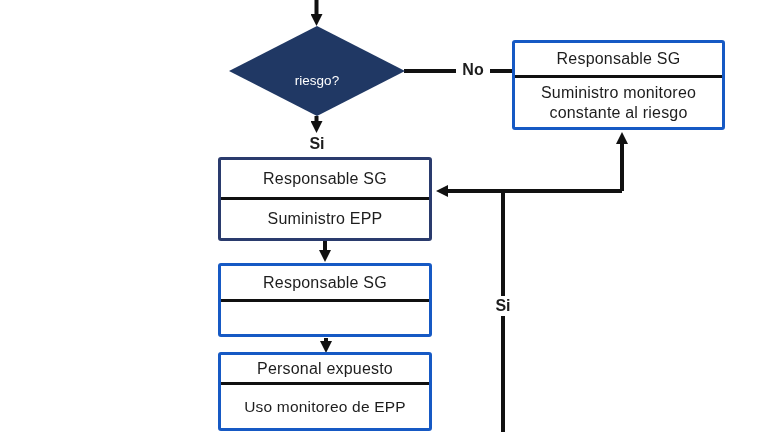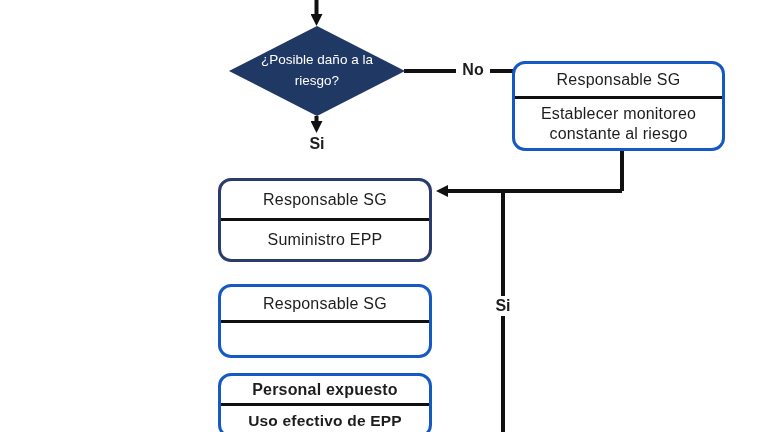--- a/index.html
+++ b/index.html
@@ -3,22 +3,22 @@
 <meta charset="utf-8">
 <style>
   html,body{margin:0;padding:0;background:#fff;}
   #canvas{
     position:relative;width:768px;height:432px;background:#fff;overflow:hidden;
     font-family:"Liberation Sans","DejaVu Sans",sans-serif;color:#1d1d1d;
   }
   #connectors{position:absolute;left:0;top:0;width:768px;height:432px;}
 
   .flow-box{
-    position:absolute;background:#fff;border:3.5px solid #1659c4;border-radius:13px;
-    display:flex;flex-direction:column;box-sizing:border-box;z-index:2;margin-top:21px;
+    position:absolute;background:#fff;border:3.5px solid #1659c4;border-radius:3px;
+    display:flex;flex-direction:column;box-sizing:border-box;z-index:2;
   }
   .flow-box .hdr{
     display:flex;align-items:center;justify-content:center;text-align:center;
     border-bottom:3.5px solid #101010;font-size:16px;letter-spacing:.2px;
   }
   .flow-box .bdy{
     flex:1;display:flex;align-items:center;justify-content:center;text-align:center;
     font-size:16px;line-height:1.25;letter-spacing:.2px;padding:0 4px;
   }
 
@@ -34,21 +34,21 @@
     text-align:center;z-index:3;line-height:1;padding:2px 0;
   }
 
   
   #box-monitor{left:512px;top:40px;width:213px;height:90px;}
   #box-monitor .hdr{height:32px;}
   #box-select{left:218px;top:157px;width:214px;height:84px;}
   #box-select .hdr{height:37px;}
   #box-supply{left:218px;top:263px;width:214px;height:74px;}
   #box-supply .hdr{height:33px;}
-  #box-use{left:218px;top:352px;width:214px;height:65px;font-weight:bold;}
+  #box-use{left:218px;top:352px;width:214px;height:79px;}
   #box-use .hdr{height:27px;}
   #box-use .bdy{font-size:15.5px;}
 
   #label-si-decision{left:298px;top:134px;width:38px;}
   #label-no-decision{left:456px;top:60px;width:34px;}
   #label-si-loop{left:488px;top:296px;width:30px;}
 </style>
 </head>
 <body>
 
@@ -67,41 +67,41 @@
       <line x1="325" y1="240" x2="325" y2="250" marker-end="url(#ah)"></line>
       <line x1="326" y1="338" x2="326" y2="341" marker-end="url(#ah)"></line>
       <line x1="622" y1="191" x2="622" y2="144" marker-end="url(#ah)"></line>
       <line x1="622" y1="191" x2="448" y2="191" marker-end="url(#ah)"></line>
       <line x1="503" y1="189" x2="503" y2="432"></line>
     </g>
   </svg>
 
   <div id="decision" style="background-color: rgb(32, 56, 100); color: rgb(255, 255, 255);">
     <div>
-      <span>¿Posible daño a la</span><br>
+      <br>
       <span>riesgo?</span>
     </div>
   </div>
 
   <div id="box-monitor" class="flow-box" style="border-color: rgb(22, 89, 196);">
     <div class="hdr">Responsable SG</div>
-    <div class="bdy">Establecer monitoreo constante al riesgo</div>
+    <div class="bdy">Suministro monitoreo constante al riesgo</div>
   </div>
 
   <div id="box-select" class="flow-box" style="border-color: rgb(42, 59, 109);">
     <div class="hdr">Responsable SG</div>
     <div class="bdy">Suministro EPP</div>
   </div>
 
   <div id="box-supply" class="flow-box" style="border-color: rgb(22, 89, 196);">
     <div class="hdr">Responsable SG</div>
   </div>
 
   <div id="box-use" class="flow-box" style="border-color: rgb(22, 89, 196);">
     <div class="hdr">Personal expuesto</div>
-    <div class="bdy">Uso efectivo de EPP</div>
+    <div class="bdy">Uso monitoreo de EPP</div>
   </div>
 
   <div id="label-si-decision" class="edge-label">Si</div>
   <div id="label-no-decision" class="edge-label">No</div>
   <div id="label-si-loop" class="edge-label">Si</div>
 
 </div>
 
 </body></html>

